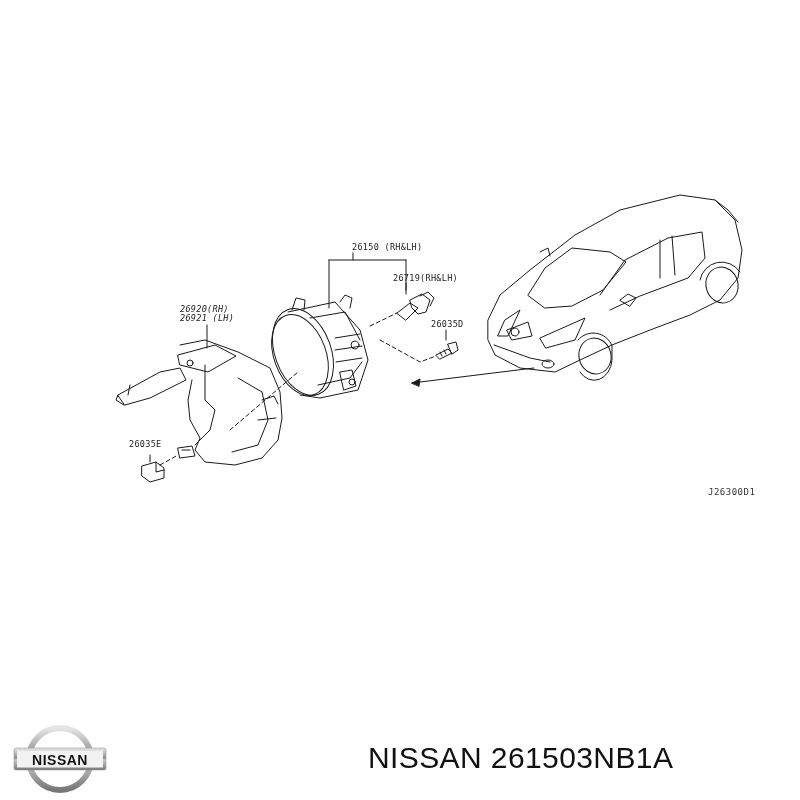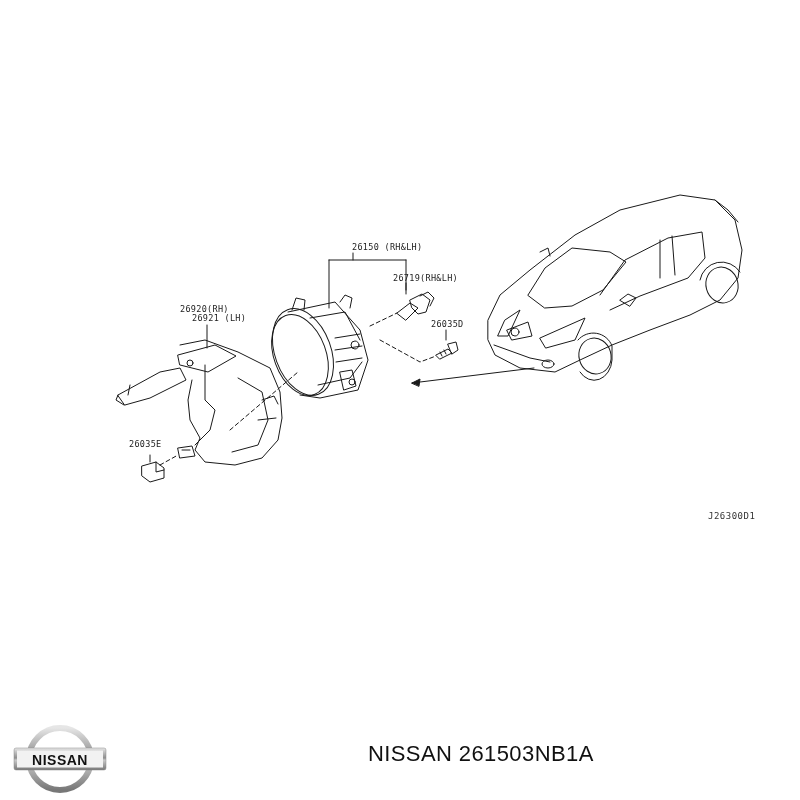--- a/index.html
+++ b/index.html
@@ -1,21 +1,21 @@
 <!DOCTYPE html>
 <html><head>
   <meta charset="utf-8">
   <style>
     html, body { margin: 0; padding: 0; background: #ffffff; }
     body { width: 800px; height: 800px; position: relative; overflow: hidden; font-family: "Liberation Sans", sans-serif; }
     .diagram { position: absolute; left: 0; top: 0; width: 682px; height: 600px; }
     .callout { position: absolute; font-family: "DejaVu Sans Mono", monospace; font-size: 8.5px; color: #222; letter-spacing: 0.3px; white-space: nowrap; line-height: 9px; }
     .drawing-code { position: absolute; font-family: "DejaVu Sans Mono", monospace; font-size: 9px; color: #333; letter-spacing: 0.5px; }
     .logo { position: absolute; left: 13px; top: 723px; width: 94px; height: 72px; }
-    .caption { position: absolute; left: 368px; top: 741px; font-family: "Liberation Sans", sans-serif; font-size: 22px; color: #111; letter-spacing: 0.4px; white-space: nowrap; }
+    .caption { position: absolute; left: 368px; top: 741px; font-family: "Liberation Sans", sans-serif; font-size: 30px; color: #111; letter-spacing: 0.4px; white-space: nowrap; }
   </style>
 </head>
 <body>
 
 <div class="diagram">
   <svg width="800" height="600" viewBox="0 0 800 600">
     <g fill="none" stroke="#1a1a1a" stroke-width="1" stroke-linecap="round" stroke-linejoin="round">
 
       <path d="M353 253 L353 260 M329 260 L406 260 M329 260 L329 308 M406 260 L406 290"></path>
 
@@ -84,25 +84,25 @@
       <ellipse cx="595" cy="356" rx="16" ry="18" transform="rotate(-15 595 356)"></ellipse>
       <ellipse cx="722" cy="285" rx="16" ry="18" transform="rotate(-15 722 285)"></ellipse>
       <path d="M700 280 A22 22 0 0 1 740 272"></path>
       <path d="M620 300 L628 294 L636 298 L630 306 Z"></path>
       <path d="M540 252 L548 248 L550 256"></path>
     </g>
   </svg>
 
   <span class="callout" style="left:352px; top:243px;">26150 (RH&amp;LH)</span>
   <span class="callout" style="left:393px; top:274px;">26719(RH&amp;LH)</span>
-  <span class="callout" style="left:180px; top:305px;">26920(RH)</span>
-  <span class="callout" style="left:192px; top:314px;">26921 (LH)</span>
+  <span class="callout" style="left:180px; top:305px;font-style:italic;">26920(RH)</span>
+  <span class="callout" style="left:180px; top:314px;font-style:italic;">26921 (LH)</span>
   <span class="callout" style="left:431px; top:320px;">26035D</span>
   <span class="callout" style="left:129px; top:440px;">26035E</span>
-  <span class="drawing-code" style="left:708px; top:511px;text-align:center;">J26300D1</span>
+  <span class="drawing-code" style="left:708px; top:487px;text-align:center;">J26300D1</span>
 </div>
 
 <div class="logo">
   <svg width="94" height="72" viewBox="0 0 94 72">
     <defs>
       <linearGradient id="chrome" x1="0" y1="0" x2="0" y2="1">
         <stop offset="0" stop-color="#e6e6e6"></stop>
         <stop offset="0.45" stop-color="#8e8e8e"></stop>
         <stop offset="0.55" stop-color="#c8c8c8"></stop>
         <stop offset="1" stop-color="#777777"></stop>

